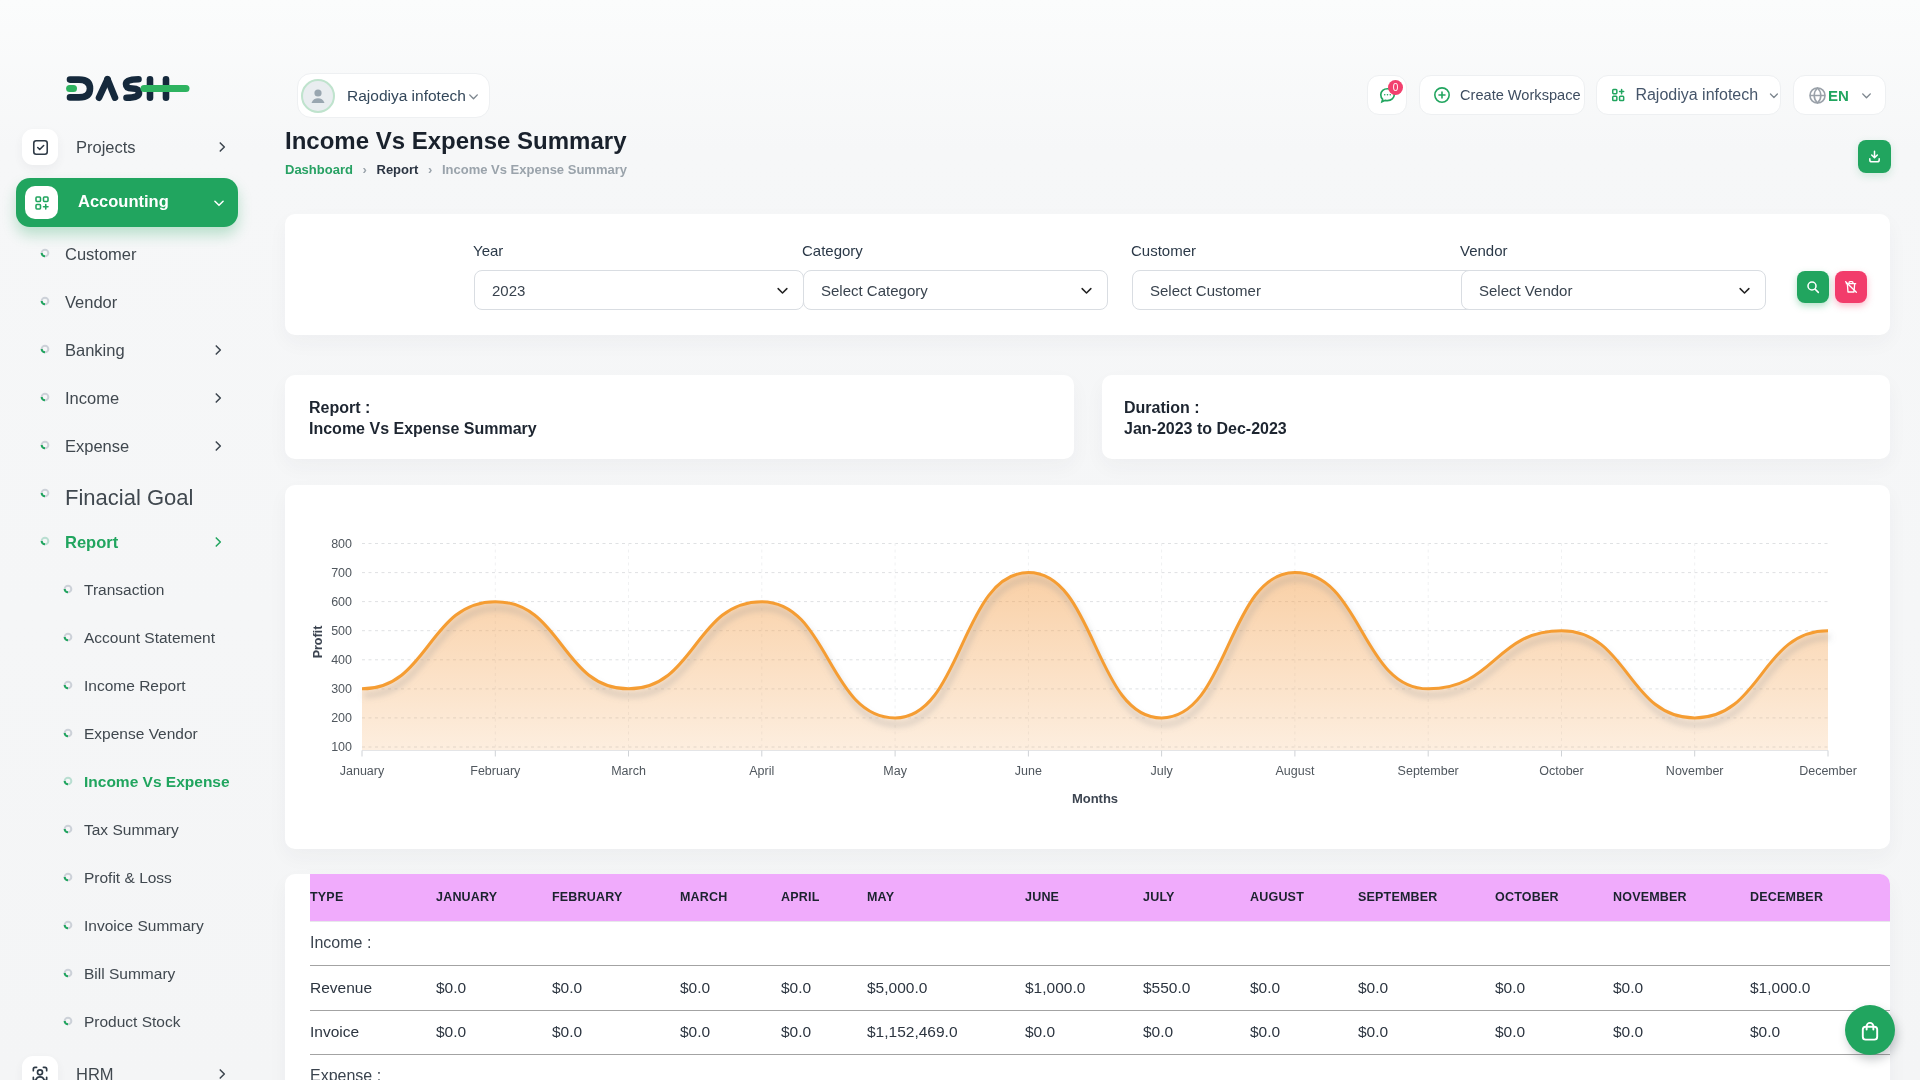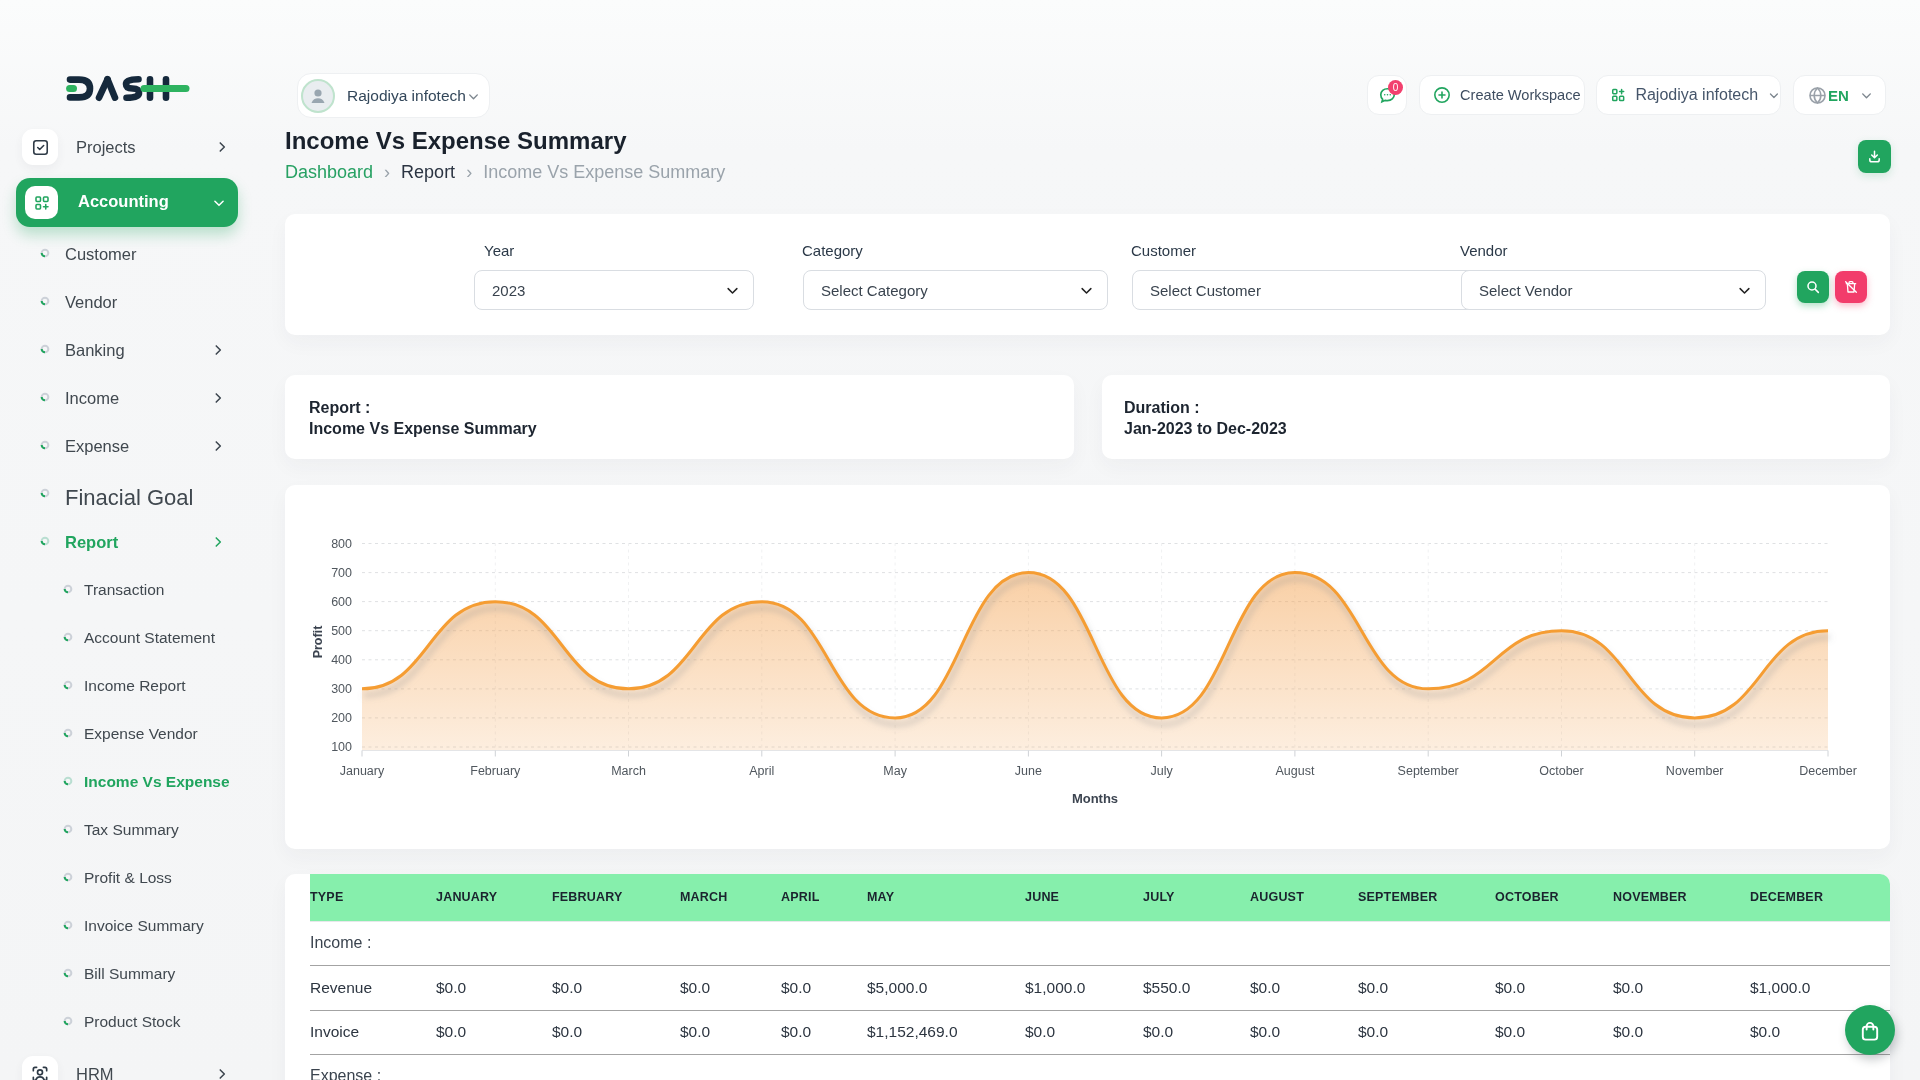--- a/index.html
+++ b/index.html
@@ -19,21 +19,21 @@
 .hdr-txt{font-size:15px;color:#3e4d60;white-space:nowrap;}
 
 .flabel{position:absolute;font-size:15px;color:#2b3948;}
 .fselect{position:absolute;height:40px;background:#fff;border:1px solid #d9dde2;border-radius:8px;font-size:15px;color:#39434e;display:flex;align-items:center;padding-left:17px;}
 .fselect svg{position:absolute;right:13px;top:12px;}
 .sqbtn{position:absolute;width:32px;height:32px;border-radius:8px;display:flex;align-items:center;justify-content:center;}
 
 table{border-collapse:collapse;table-layout:fixed;width:1580px;}
 th{font-size:12.5px;font-weight:bold;color:#1b232e;text-align:left;letter-spacing:0.2px;}
 td{font-size:15.5px;color:#2c3540;text-align:left;}
-tr.hd{height:47px;background:#86efac;}
+tr.hd{height:47px;background:#f0abfc;}
 tr.r1{height:44px;}tr.r2{height:45px;}tr.r3{height:44px;}tr.r4{height:44px;}
 tr{border-bottom:1px solid #a3a3a3;}
 tr.hd{border-bottom:1px solid #e7e8eb;}
 .secrow td{color:#3a434e;font-size:16px;}
 </style>
 </head>
 <body>
 
 <div class="abs" style="left:66px;top:75px;width:124px;height:30px;">
 <svg width="124" height="30" viewBox="0 0 124 30">
@@ -240,41 +240,41 @@
       <circle cx="12" cy="12" r="8.6"></circle>
       <path d="M3.4 12h17.2M12 3.4c2.5 2.3 3.8 5.2 3.8 8.6s-1.3 6.3-3.8 8.6c-2.5-2.3-3.8-5.2-3.8-8.6s1.3-6.3 3.8-8.6z"></path>
     </svg>
   <div style="font-size:15px;font-weight:bold;color:#21a55f;">EN</div>
   <svg style="margin-left:11px;" width="13" height="13" viewBox="0 0 24 24" fill="none" stroke="#7d868e" stroke-width="2.6" stroke-linecap="round" stroke-linejoin="round">
       <polyline points="5 9 12 16 19 9"></polyline>
     </svg>
 </div>
 
 <div class="abs" style="left:285px;top:127px;font-size:24px;font-weight:bold;color:#19212c;">Income Vs Expense Summary</div>
-<div class="abs" style="left:285px;top:162px;font-size:18px;color:#8d959d;">
+<div class="abs" style="left:285px;top:162px;font-size:13px;color:#8d959d;font-weight:bold;">
   <span style="color:#27a163;">Dashboard</span>
   <span style="color:#9aa3ab;padding:0 6px;">›</span>
   <span style="color:#2b3442;">Report</span>
   <span style="color:#9aa3ab;padding:0 6px;">›</span>
   <span style="color:#9aa3ab;">Income Vs Expense Summary</span>
 </div>
 
 <div class="abs" style="left:1858px;top:140px;width:33px;height:33px;background:#21a55f;border-radius:8px;display:flex;align-items:center;justify-content:center;box-shadow:0 3px 8px rgba(33,165,95,0.18);">
   <svg width="15" height="15" viewBox="0 0 24 24" fill="none" stroke="#fff" stroke-width="2.4" stroke-linecap="round" stroke-linejoin="round">
       <path d="M12 3.5v10M7.5 9.5l4.5 4.5 4.5-4.5"></path>
       <path d="M4.5 15.5v2a3 3 0 003 3h9a3 3 0 003-3v-2"></path>
     </svg>
 </div>
 
 <div class="card" style="left:285px;top:214px;width:1605px;height:121px;"></div>
-<div class="flabel" style="left:484px;top:242px;">Year</div>
+<div class="flabel" style="left:473px;top:242px;">Year</div>
 <div class="flabel" style="left:802px;top:242px;">Category</div>
 <div class="flabel" style="left:1131px;top:242px;">Customer</div>
 <div class="flabel" style="left:1460px;top:242px;">Vendor</div>
-<div class="fselect" style="left:474px;top:270px;width:280px;">2023<svg width="15" height="15" viewBox="0 0 24 24" fill="none" stroke="#222" stroke-width="2.4" stroke-linecap="round" stroke-linejoin="round">
+<div class="fselect" style="left:474px;top:270px;width:330px;">2023<svg width="15" height="15" viewBox="0 0 24 24" fill="none" stroke="#222" stroke-width="2.4" stroke-linecap="round" stroke-linejoin="round">
       <polyline points="5 9 12 16 19 9"></polyline>
     </svg></div>
 <div class="fselect" style="left:803px;top:270px;width:305px;">Select Category<svg width="15" height="15" viewBox="0 0 24 24" fill="none" stroke="#222" stroke-width="2.4" stroke-linecap="round" stroke-linejoin="round">
       <polyline points="5 9 12 16 19 9"></polyline>
     </svg></div>
 <div class="fselect" style="left:1132px;top:270px;width:361px;">Select Customer<svg width="15" height="15" viewBox="0 0 24 24" fill="none" stroke="#222" stroke-width="2.4" stroke-linecap="round" stroke-linejoin="round">
       <polyline points="5 9 12 16 19 9"></polyline>
     </svg></div>
 <div class="fselect" style="left:1461px;top:270px;width:305px;">Select Vendor<svg width="15" height="15" viewBox="0 0 24 24" fill="none" stroke="#222" stroke-width="2.4" stroke-linecap="round" stroke-linejoin="round">
       <polyline points="5 9 12 16 19 9"></polyline>

